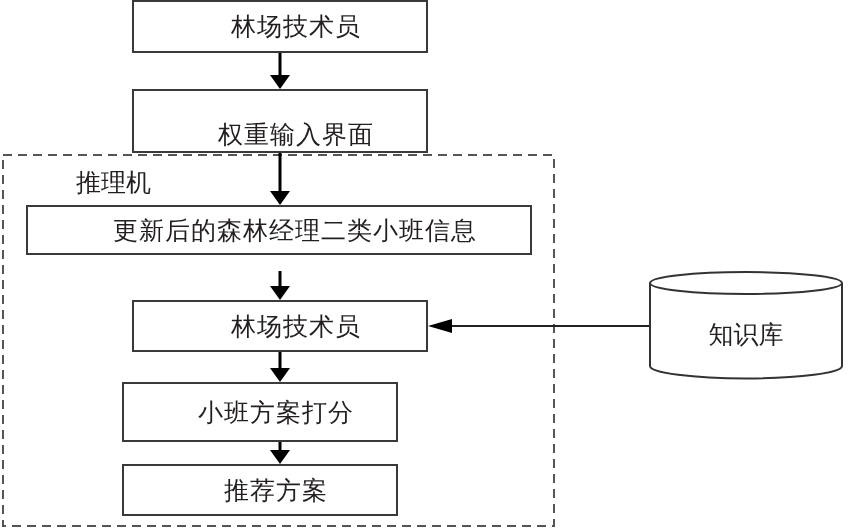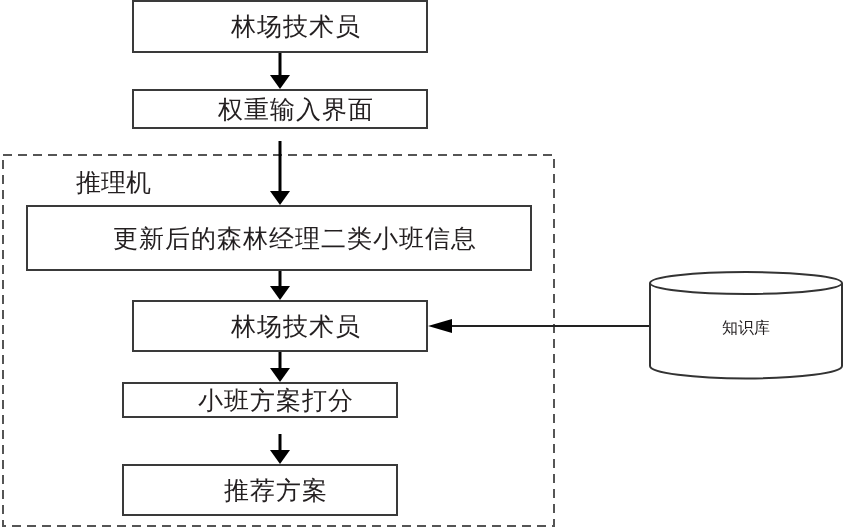--- a/index.html
+++ b/index.html
@@ -2,21 +2,21 @@
 <html><head>
 <meta charset="utf-8">
 <style>
   html, body { margin: 0; padding: 0; background: #ffffff; }
   body { width: 850px; height: 532px; position: relative; overflow: hidden;
          font-family: "DejaVu Serif", "Liberation Serif", serif; color: #231f20; }
   svg { position: absolute; left: 0; top: 0; }
   .box { position: absolute; box-sizing: border-box; border: 2px solid #3a3a3a; background: #fff;
          display: flex; align-items: center; justify-content: center; font-size: 25px; letter-spacing: 1px; padding-left: 32px; }
   .label { position: absolute; font-size: 25px; }
-  .cyl-label { position: absolute; font-size: 16px; width: 190px; text-align: center; }
+  .cyl-label { position: absolute; font-size: 25px; width: 190px; text-align: center; }
 </style>
 </head>
 <body>
 
 <svg width="850" height="532">
 
   <rect x="3" y="155" width="551" height="371" fill="none" stroke="#555" stroke-width="2" stroke-dasharray="9,6"></rect>
 
   <g>
     <line x1="280" y1="53" x2="280" y2="76" stroke="#000" stroke-width="3"></line>
@@ -46,35 +46,35 @@
   <g>
     <path d="M650,283 L650,366 A92,12 0 0 0 842,366 L842,283" fill="#fff" stroke="#333" stroke-width="2"></path>
     <ellipse cx="746" cy="283" rx="96" ry="11" fill="#fff" stroke="#333" stroke-width="2"></ellipse>
   </g>
 </svg>
 
 <div class="box" style="left:132px; top:0px; width:296px; height:53px;">
   <span>林场技术员</span>
 </div>
 
-<div class="box" style="left:132px; top:89px; width:296px; height:40px;">
+<div class="box" style="left:132px; top:89px; width:296px; height:64px;align-items:flex-end;">
   <span>权重输入界面</span>
 </div>
 
 <div class="label" style="left:76px; top:166px;">推理机</div>
 
-<div class="box" style="left:26px; top:205px; width:506px; height:66px;">
+<div class="box" style="left:26px; top:205px; width:506px; height:50px;">
   <span>更新后的森林经理二类小班信息</span>
 </div>
 
 <div class="box" style="left:132px; top:300px; width:296px; height:52px;">
   <span>林场技术员</span>
 </div>
 
-<div class="box" style="left:122px; top:382px; width:276px; height:36px;">
+<div class="box" style="left:122px; top:382px; width:276px; height:60px;">
   <span>小班方案打分</span>
 </div>
 
 <div class="box" style="left:122px; top:464px; width:276px; height:52px;">
   <span>推荐方案</span>
 </div>
 
 <div class="cyl-label" style="left:651px; top:318px;">知识库</div>
 
 </body></html>

